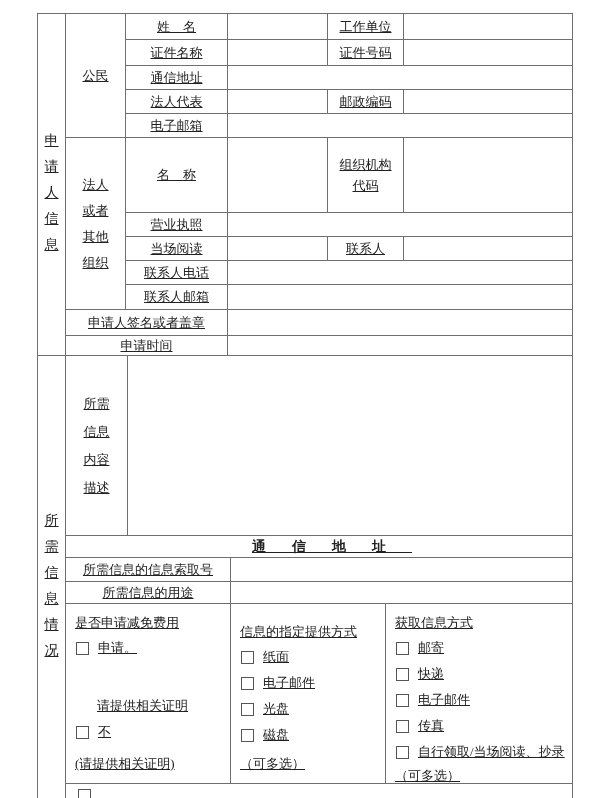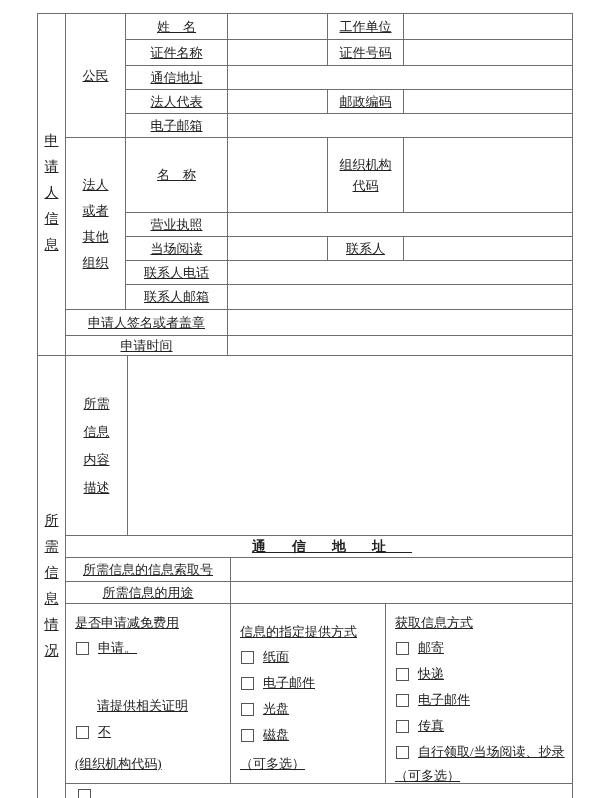--- a/index.html
+++ b/index.html
@@ -159,21 +159,21 @@
             <div class="cbtitle">是否申请减免费用</div>
             <div class="opt">
               <span class="box"></span>
               <span>申请。</span>
             </div>
             <div class="subline">请提供相关证明</div>
             <div class="opt">
               <span class="box"></span>
               <span>不</span>
             </div>
-            <div class="footnote">(组织机构代码)</div>
+            <div class="footnote">(请提供相关证明)</div>
           </div>
         </td>
         <td class="cbcell">
           <div class="cbcol">
             <div class="cbtitle low">信息的指定提供方式</div>
             <div class="opt">
               <span class="box"></span>
               <span>纸面</span>
             </div>
             <div class="opt">

